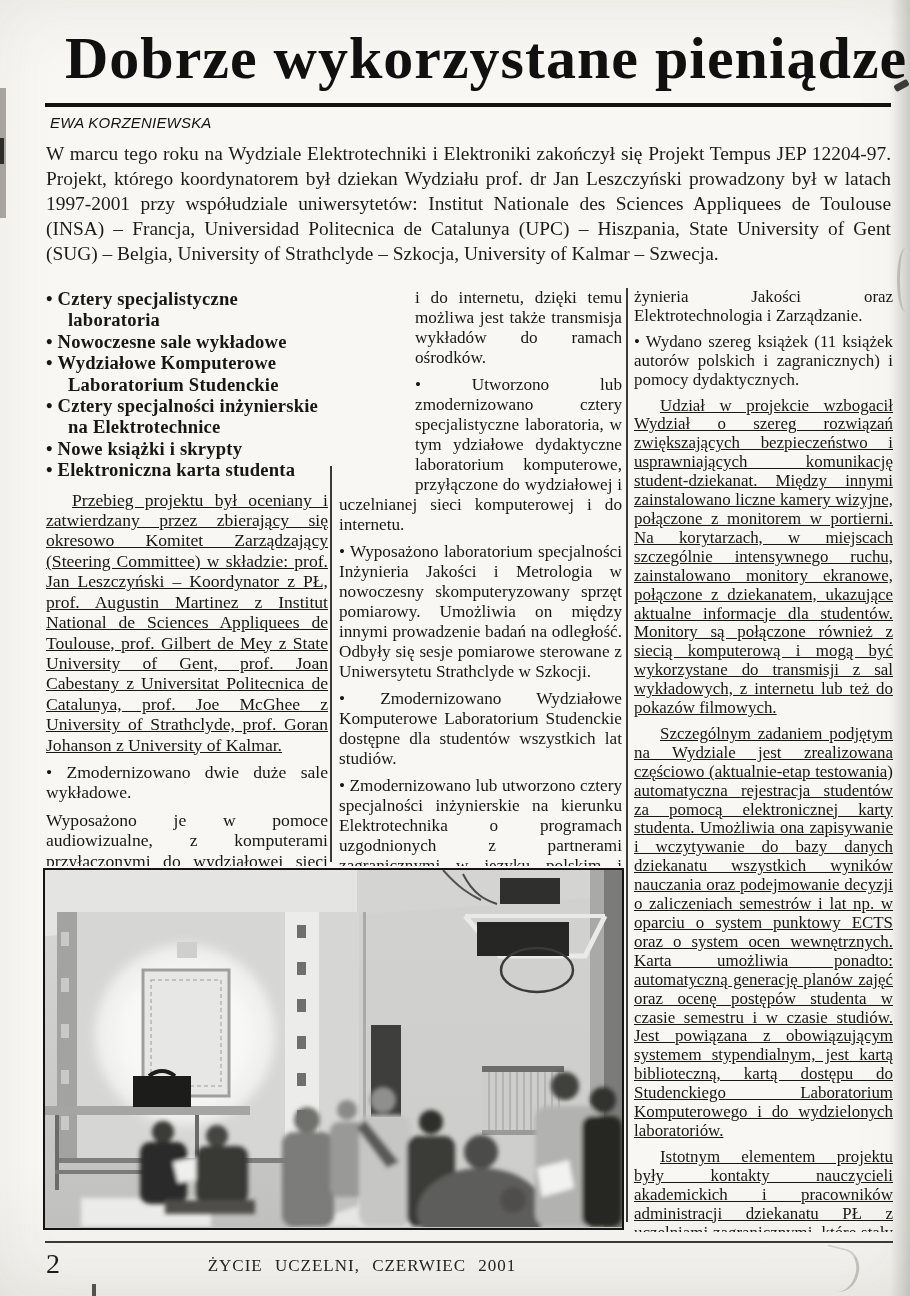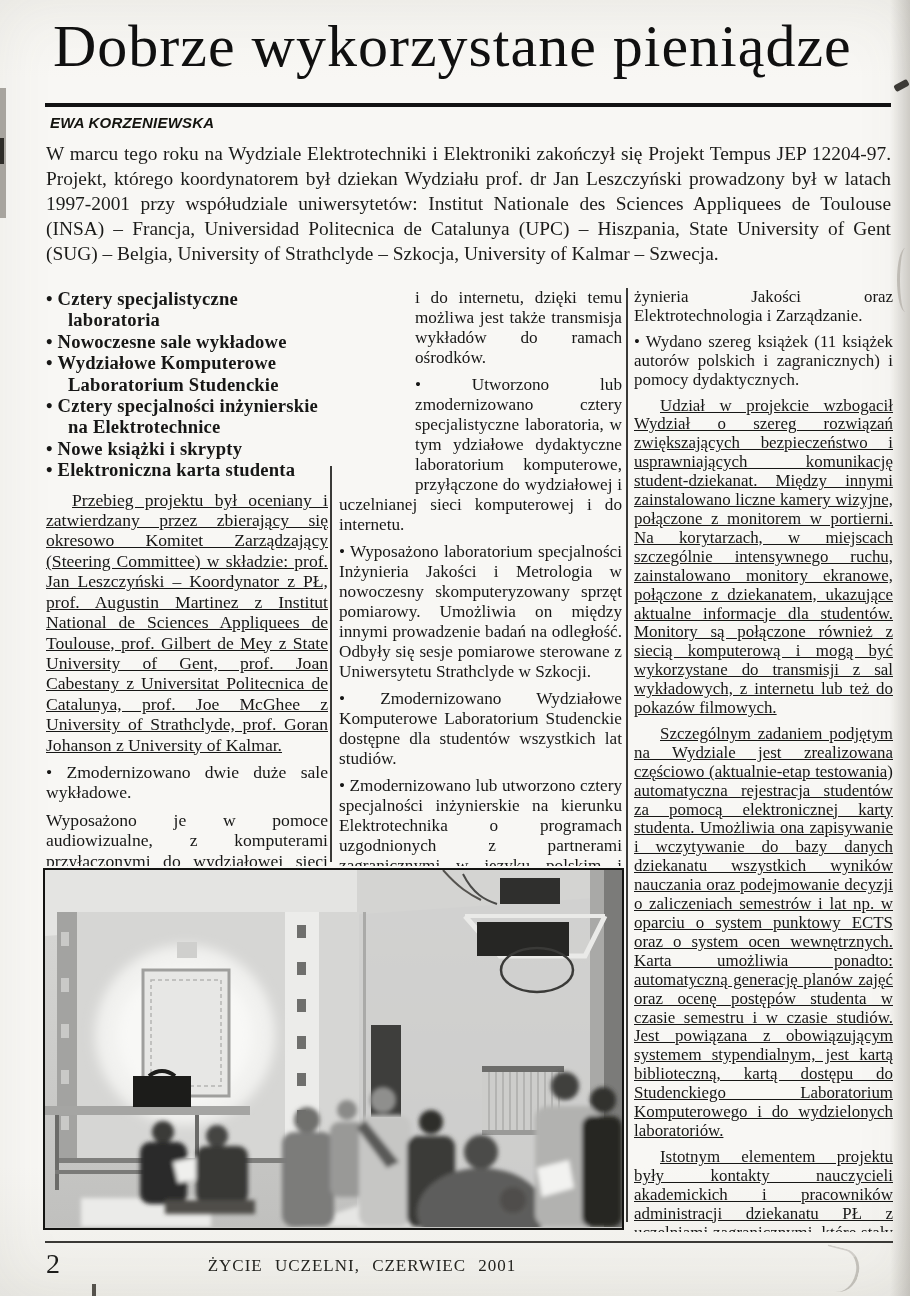--- a/index.html
+++ b/index.html
@@ -14,25 +14,25 @@
     background:linear-gradient(to right,rgba(110,104,94,0),rgba(110,104,94,.28));}
   .nick-tr{position:absolute;top:82px;right:1px;width:15px;height:7px;background:#3c3a36;transform:rotate(-28deg);border-radius:2px;}
   .curl-r{position:absolute;top:248px;right:-4px;width:14px;height:64px;border-left:3px solid #b7b3ac;border-radius:60% 0 0 60%;opacity:.8;}
   .strip-l{position:absolute;top:88px;left:0;width:6px;height:130px;background:#6a655d;opacity:.55;}
   .notch-l{position:absolute;top:138px;left:0;width:4px;height:26px;background:#2e2c28;}
   .notch-b{position:absolute;top:1284px;left:92px;width:4px;height:12px;background:#55524c;}
   .pencil-d{position:absolute;top:1248px;left:822px;width:34px;height:42px;
     border-right:3px solid rgba(150,146,138,.5);border-top:2px solid rgba(150,146,138,.35);
     border-radius:0 60% 60% 0;transform:rotate(14deg);}
   
-  .title{position:absolute;top:12px;left:53px;margin:0;font-weight:400;
+  .title{position:absolute;top:12px;left:53px;margin:12px;font-weight:700;
     font-size:60px;letter-spacing:1px;color:#101010;white-space:nowrap;}
   .rule{position:absolute;top:103px;left:45px;width:846px;height:4px;background:#121212;}
   .author{position:absolute;top:114px;left:50px;
-    font-family:"Liberation Sans",sans-serif;font-weight:700;font-style:italic;
+    font-family:"Liberation Sans",sans-serif;font-weight:400;font-style:italic;
     font-size:15px;letter-spacing:.2px;color:#14140f;}
   .intro{position:absolute;top:141px;left:46px;width:845px;margin:0;
     font-size:19.4px;line-height:25px;text-align:justify;color:#1b1b19;}
   
   .col{position:absolute;top:288px;text-align:justify;overflow:hidden;}
   .col p{margin:0 0 7px 0;}
   .col1{left:46px;width:282px;height:578px;font-size:17.6px;line-height:20.4px;}
   .col2{left:339px;width:283px;height:578px;font-size:17.2px;line-height:20.0px;}
   .col3{left:634px;width:259px;height:944px;font-size:16.9px;line-height:18.9px;}
   .pi{text-indent:26px;text-decoration:underline;}

